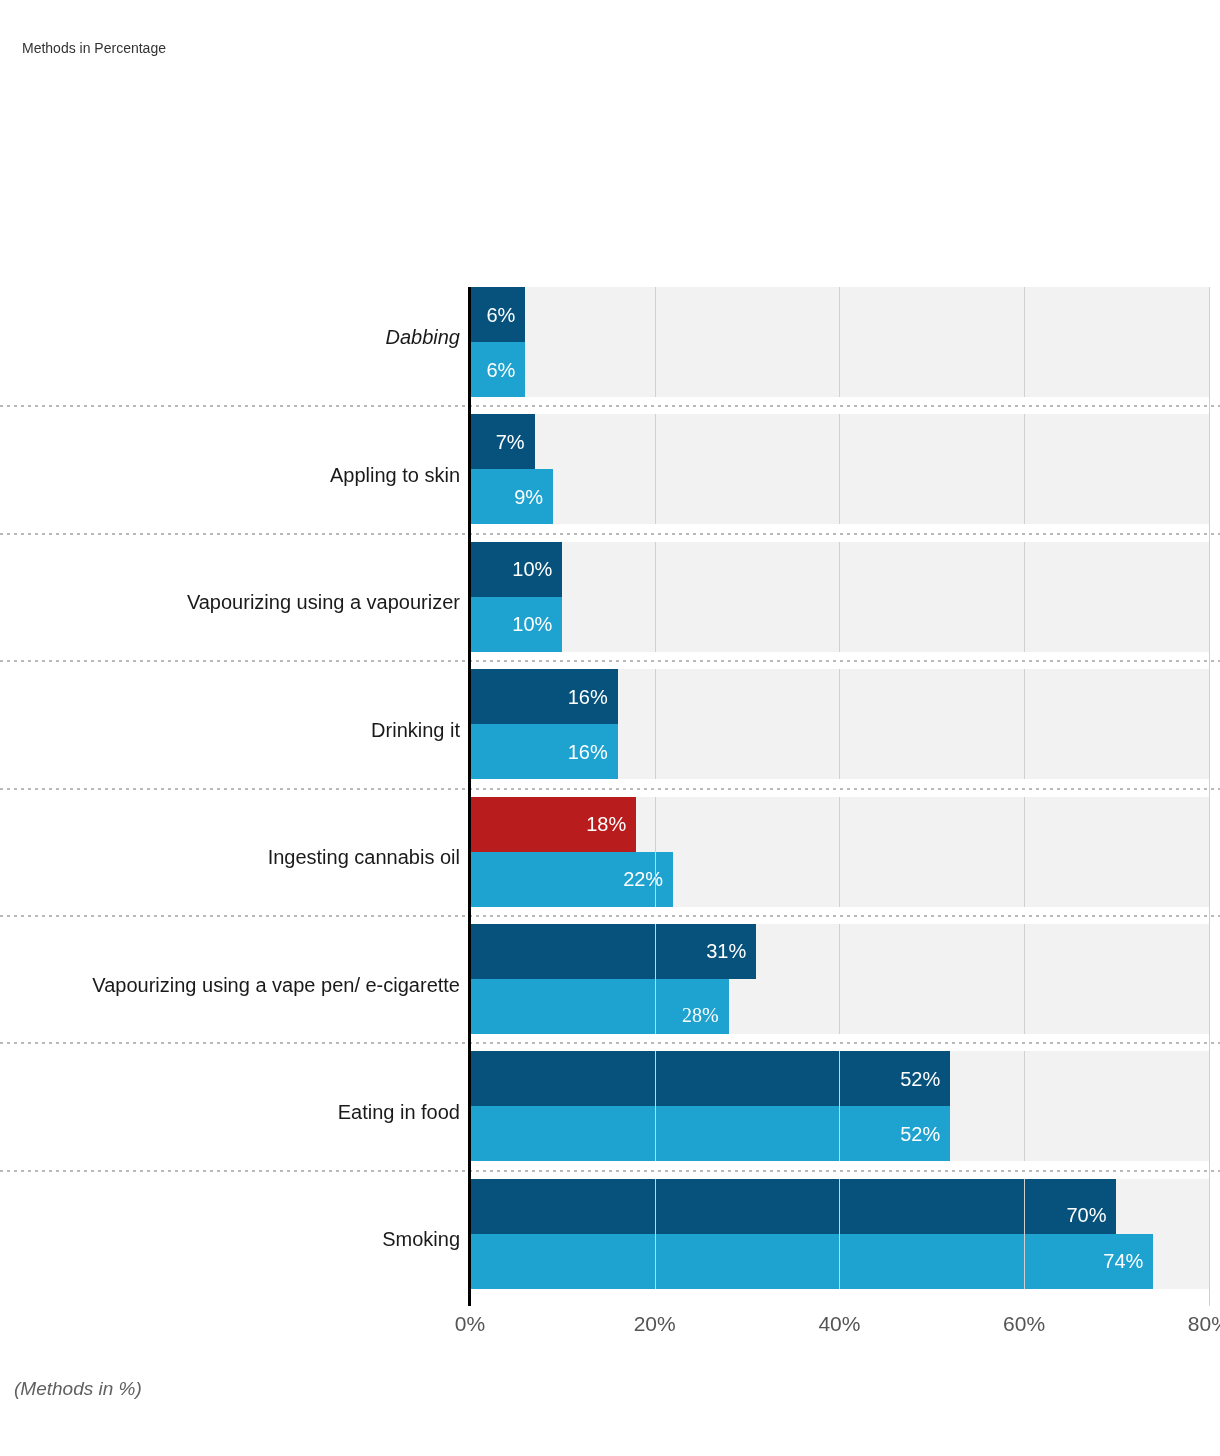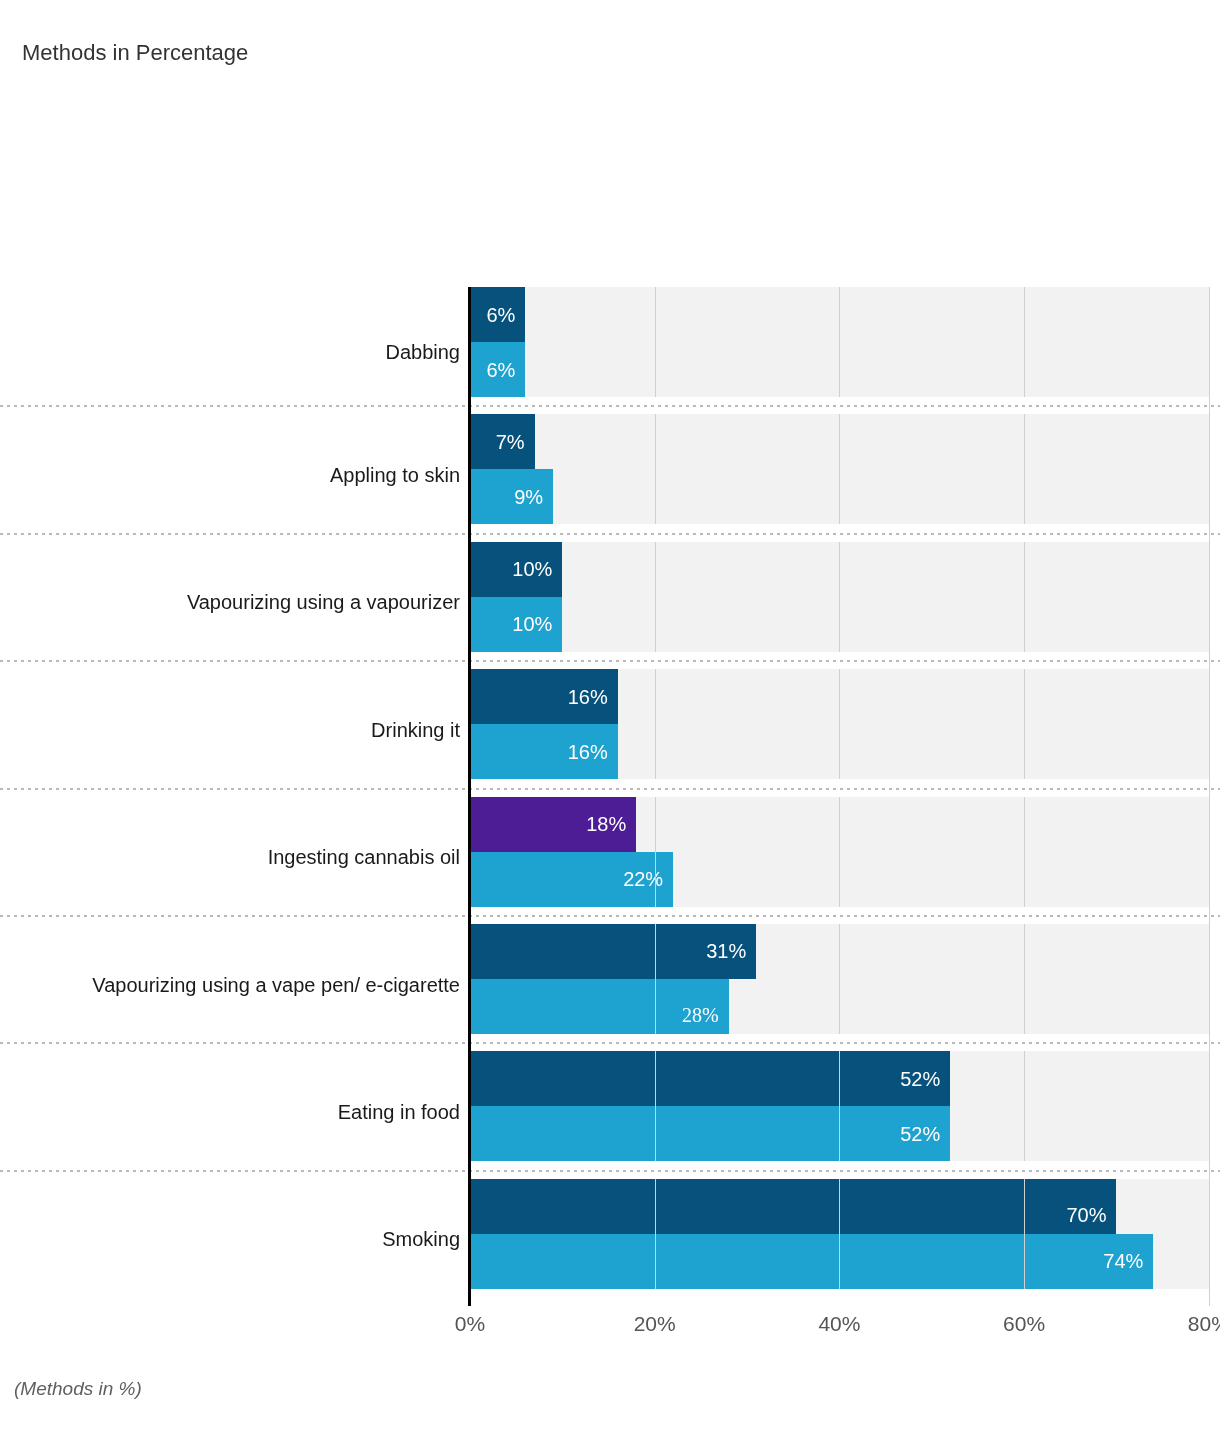--- a/index.html
+++ b/index.html
@@ -23,21 +23,21 @@
   .chart-title {
     font-size: 34px;
     font-weight: bold;
     line-height: 1.28;
     letter-spacing: -0.4px;
     color: #1a1a1a;
     margin: 0;
     max-width: 1180px;
   }
   .chart-subtitle {
-    font-size: 22px;
+    font-size: 14px;
     color: #333333;
     margin: 24px 0 0 0;
     font-weight: normal;
   }
 
   
   .legend {
     margin: 16px 0 0 0;
     padding: 0 0 0 22px;
   }
@@ -183,21 +183,21 @@
 <div class="chart-wrap">
   <div class="plot"></div>
   <div id="gridlines">
       <div class="gridline" style="left: 654.7px;"></div>
       <div class="gridline" style="left: 839.4px;"></div>
       <div class="gridline" style="left: 1024.1px;"></div>
       <div class="gridline" style="left: 1208.8px;"></div>
     </div>
   <div id="bands">
       <div class="band-gap" style="top: 110px; height: 17.375px;"></div>
-      <div class="cat-label" style="top: 54px;">Dabbing</div>
+      <div class="cat-label" style="top: 39px; font-style: italic;">Dabbing</div>
       <div class="bar" style="top: 0px; height: 55px; width: 55.41px; background: rgb(6, 82, 124);">
         <span class="bar-value">6%</span>
       </div>
       <div class="bar" style="top: 55px; height: 55px; width: 55.41px; background: rgb(30, 162, 207);">
         <span class="bar-value">6%</span>
       </div>
       <div class="band-sep" style="top: 118.375px;"></div>
       <div class="band-gap" style="top: 237.375px; height: 17.375px;"></div>
       <div class="cat-label" style="top: 177.062px;">Appling to skin</div>
       <div class="bar" style="top: 127.375px; height: 55px; width: 64.645px; background: rgb(6, 82, 124);">
@@ -220,21 +220,21 @@
       <div class="cat-label" style="top: 431.812px;">Drinking it</div>
       <div class="bar" style="top: 382.125px; height: 55px; width: 147.76px; background: rgb(6, 82, 124);">
         <span class="bar-value">16%</span>
       </div>
       <div class="bar" style="top: 437.125px; height: 55px; width: 147.76px; background: rgb(30, 162, 207);">
         <span class="bar-value">16%</span>
       </div>
       <div class="band-sep" style="top: 500.5px;"></div>
       <div class="band-gap" style="top: 619.5px; height: 17.375px;"></div>
       <div class="cat-label" style="top: 559.188px;">Ingesting cannabis oil</div>
-      <div class="bar" style="top: 509.5px; height: 55px; width: 166.23px; background: #4c1d95;">
+      <div class="bar" style="top: 509.5px; height: 55px; width: 166.23px; background: #b91c1c;">
         <span class="bar-value">18%</span>
       </div>
       <div class="bar" style="top: 564.5px; height: 55px; width: 203.17px; background: rgb(30, 162, 207);">
         <span class="bar-value">22%</span>
       </div>
       <div class="band-sep" style="top: 627.875px;"></div>
       <div class="band-gap" style="top: 746.875px; height: 17.375px;"></div>
       <div class="cat-label" style="top: 686.562px;">Vapourizing using a vape pen/ e-cigarette</div>
       <div class="bar" style="top: 636.875px; height: 55px; width: 286.285px; background: rgb(6, 82, 124);">
         <span class="bar-value">31%</span>

